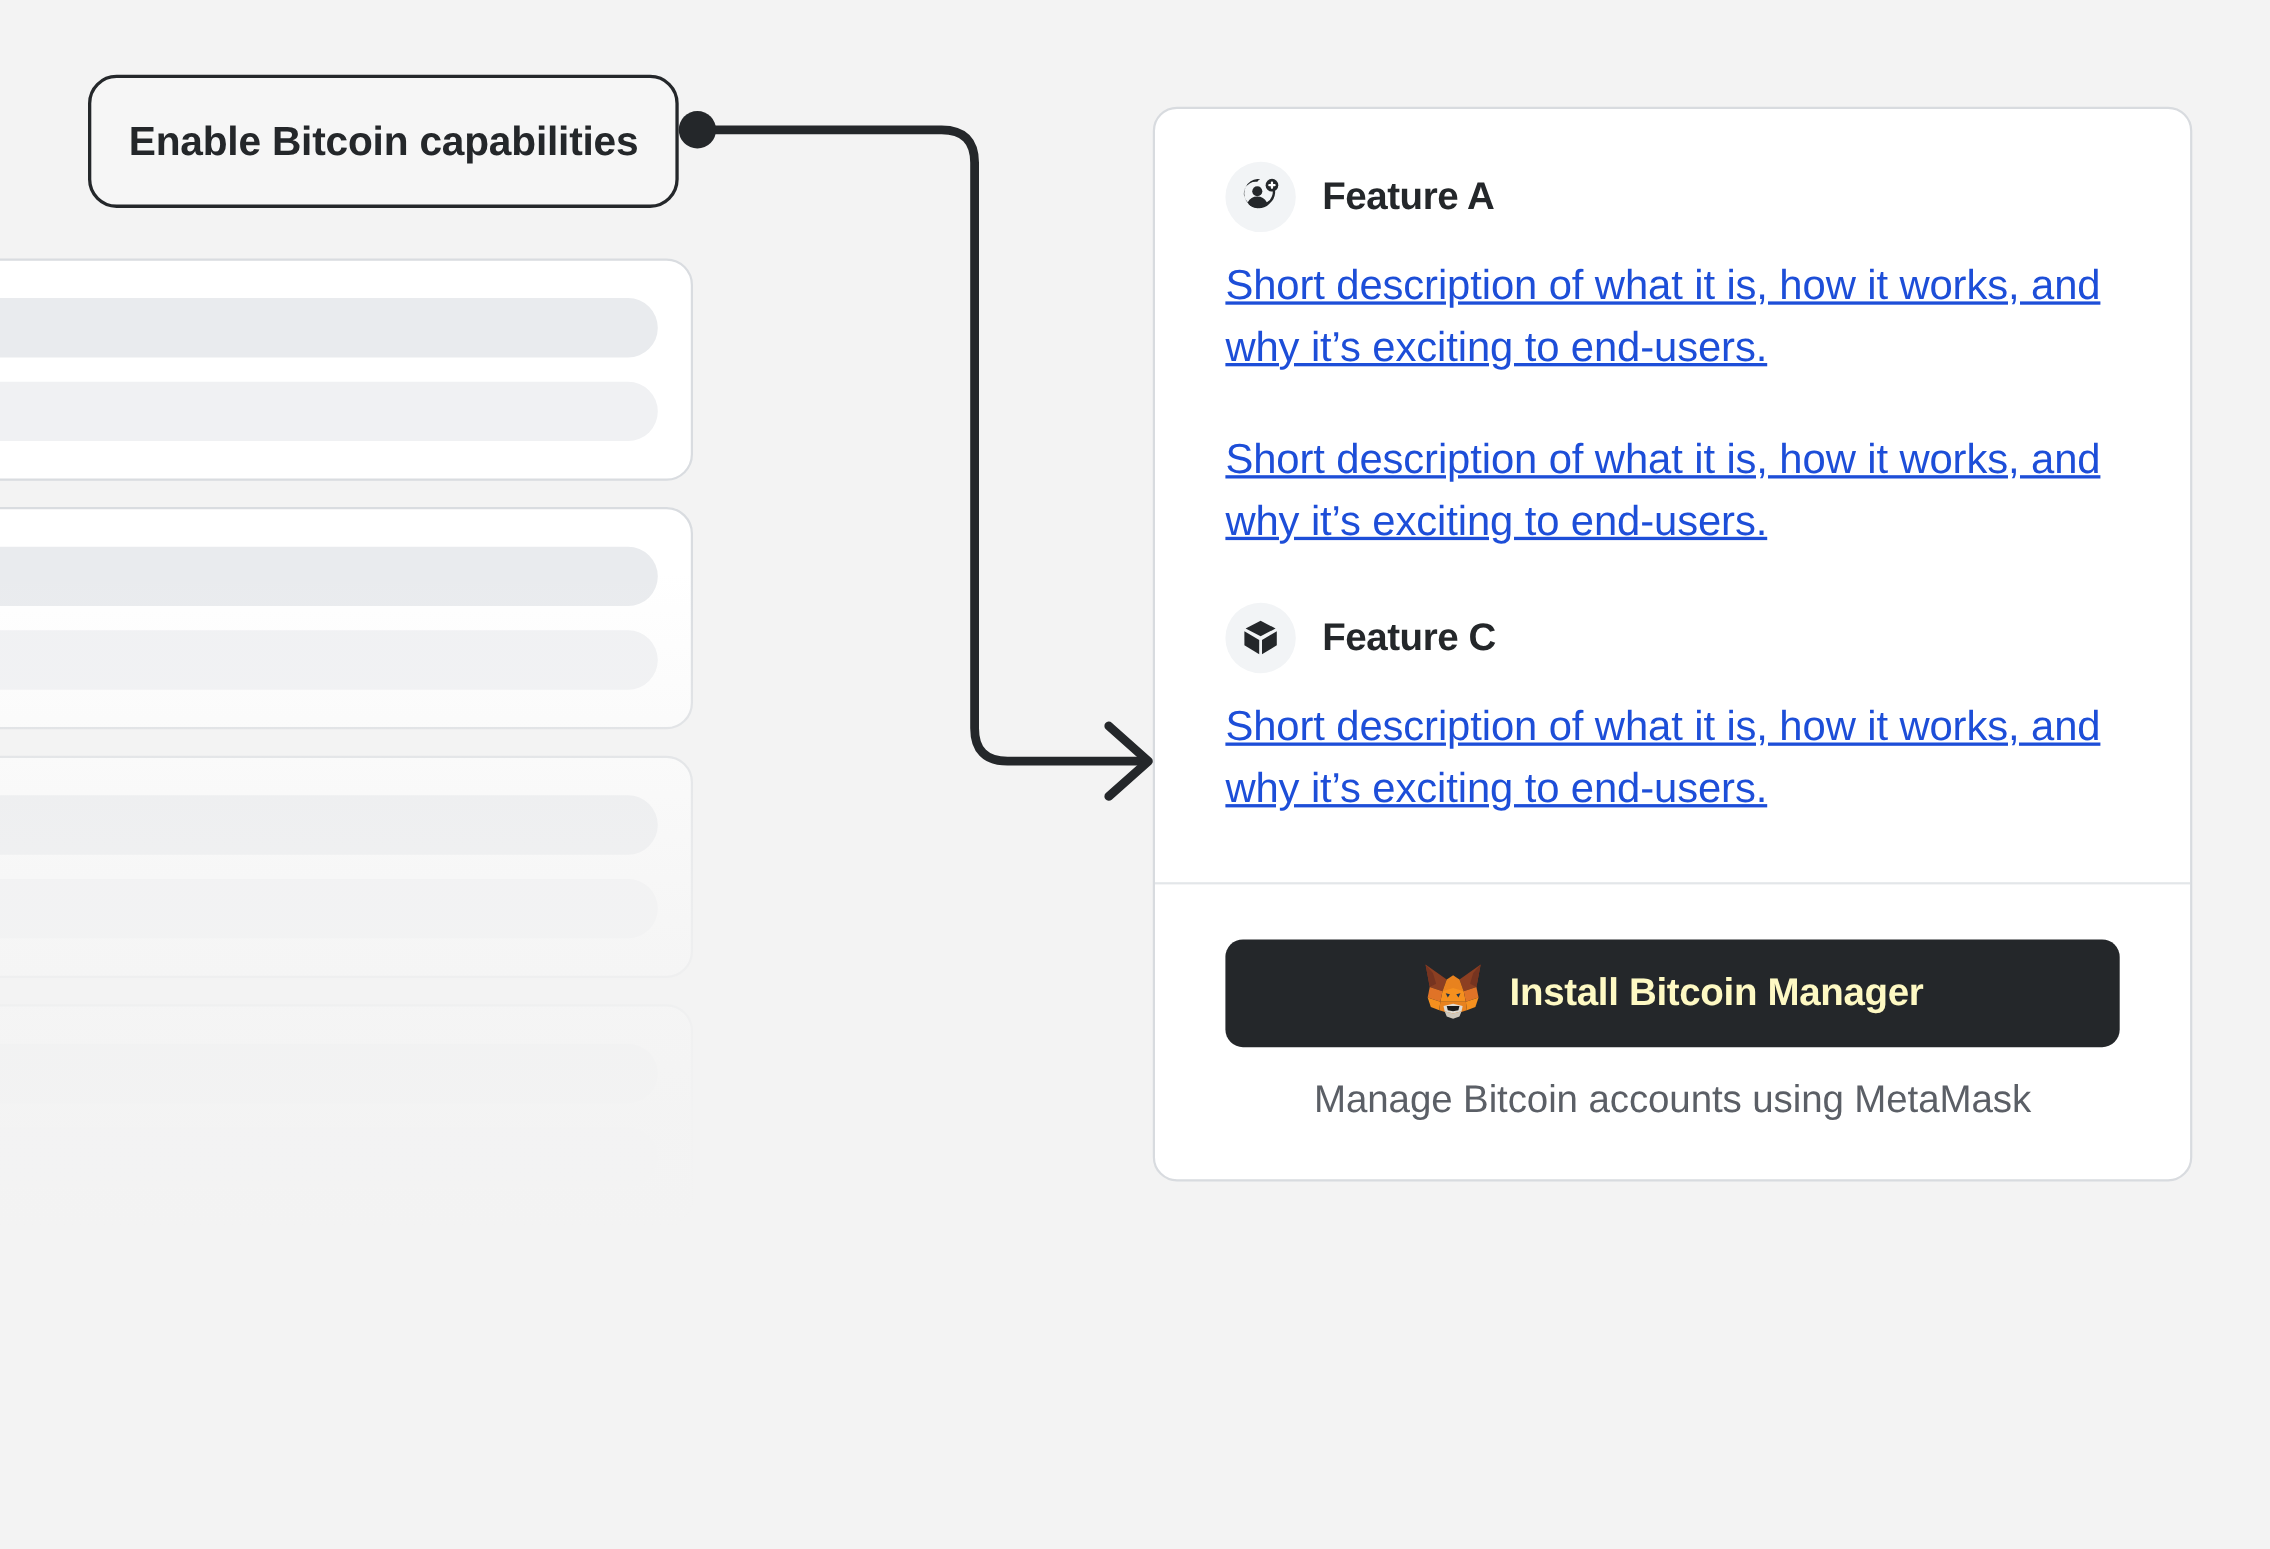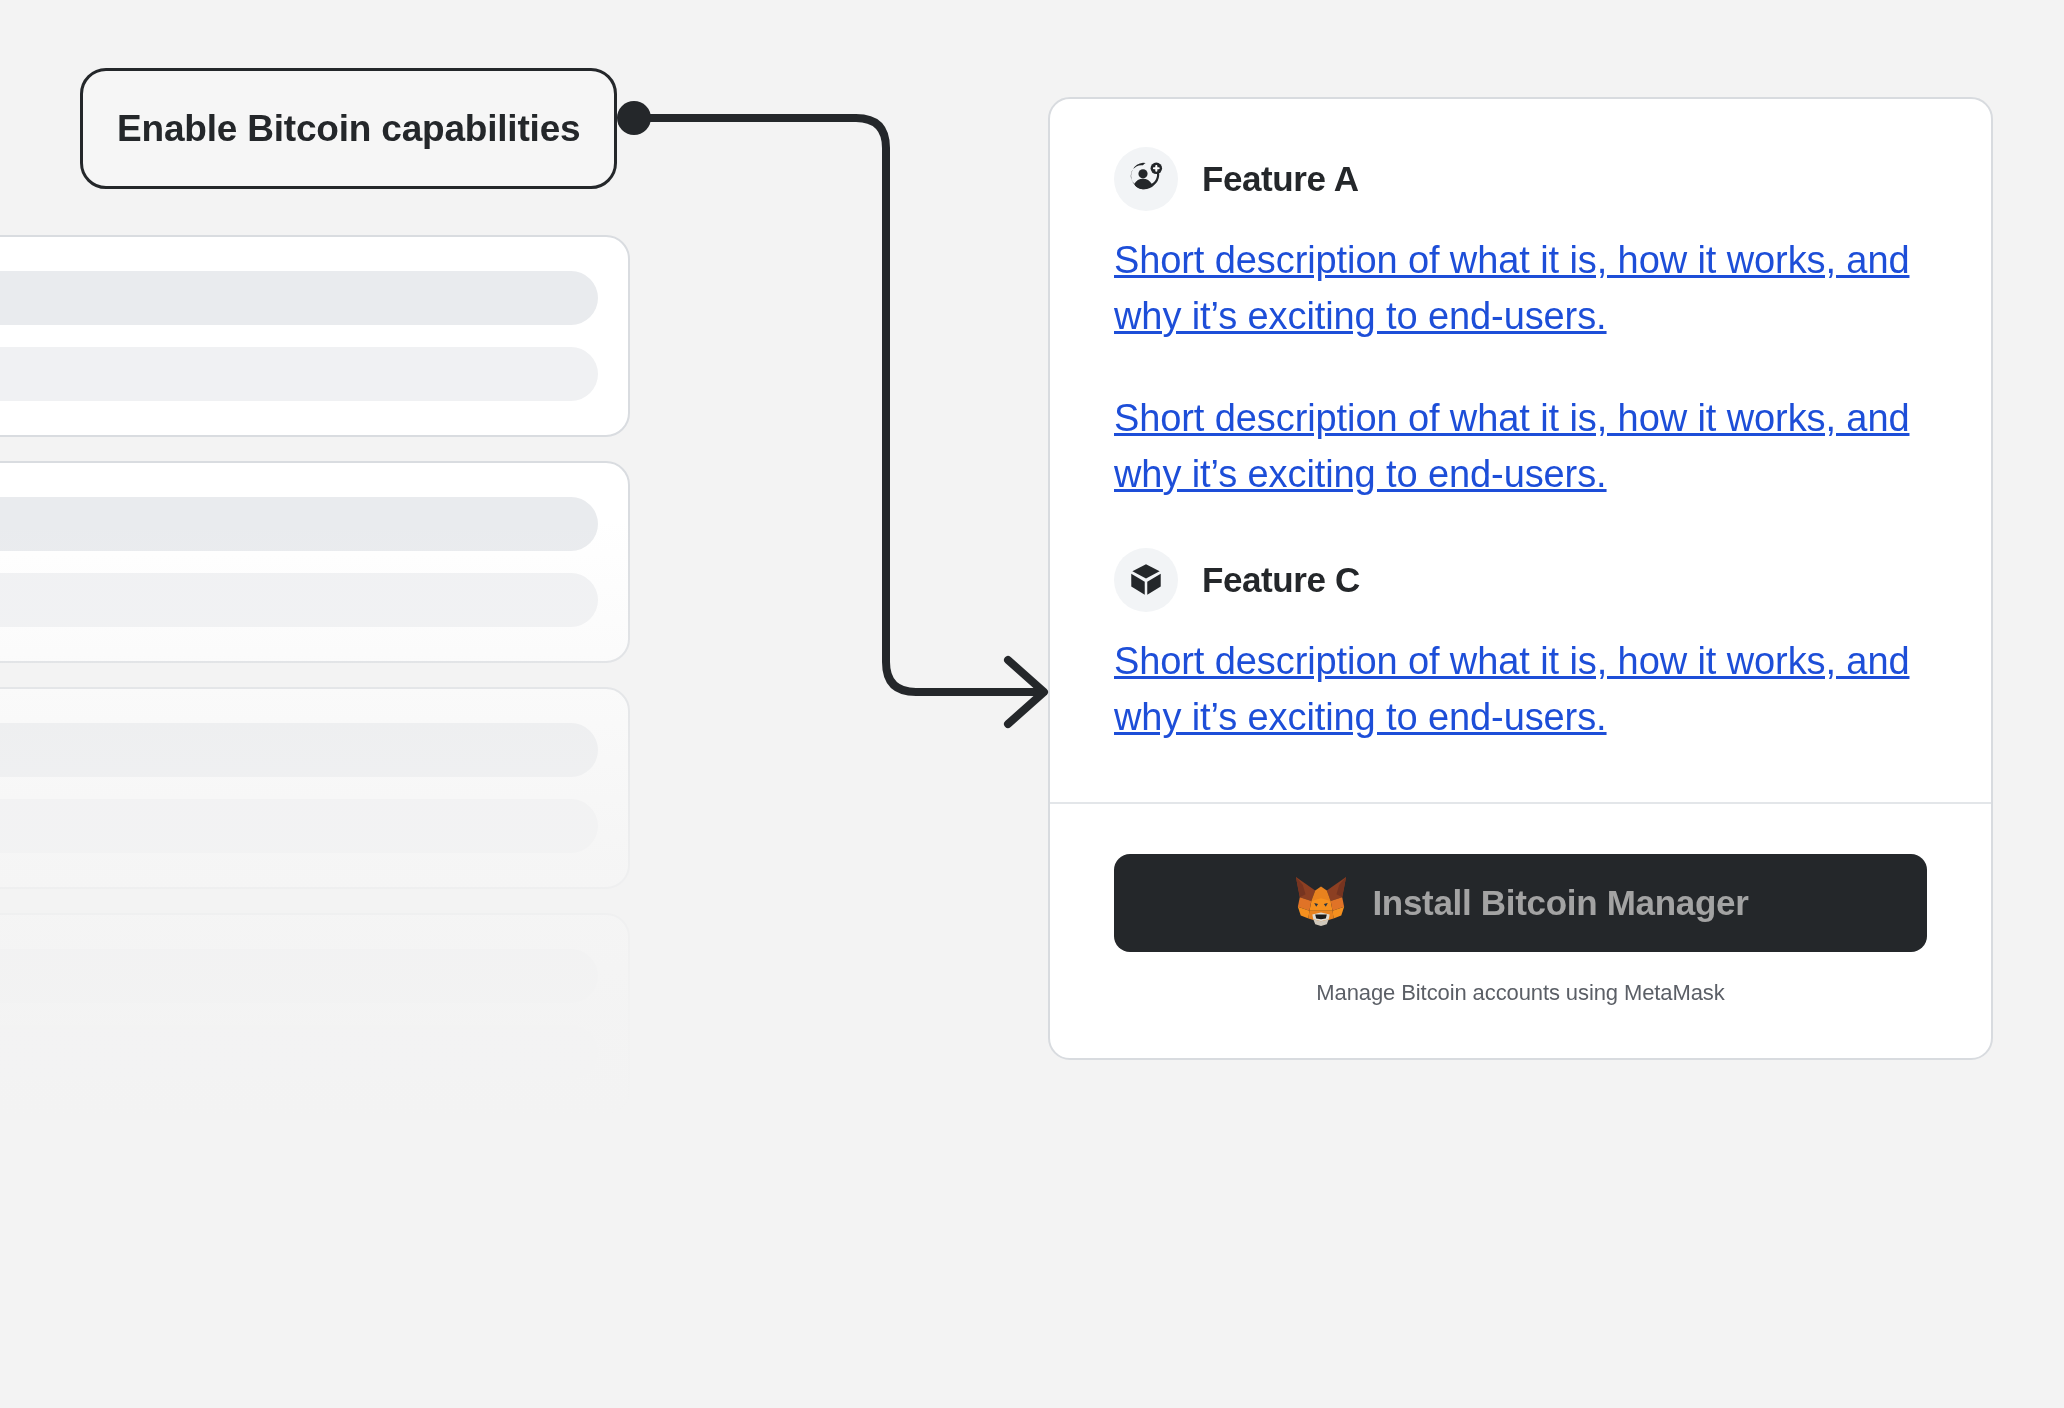--- a/index.html
+++ b/index.html
@@ -141,27 +141,27 @@
     border-radius:16px;
     display:flex;
     align-items:center;
     justify-content:center;
     gap:22px;
     cursor:pointer;
   }
   #install-button .btn-label {
     font-size:35px;
     font-weight:700;
-    color:#a3a3a3;
+    color:#fef9c3;
     letter-spacing:-0.3px;
   }
   #install-caption {
     margin-top:28px;
     text-align:center;
-    font-size:22px;
+    font-size:35px;
     color:#5b5f66;
     letter-spacing:-0.1px;
   }
 </style>
 </head>
 <body>
 
 <div id="skeleton-list">
   <div class="skeleton-card">
     <div class="skeleton-bar b1"></div>

